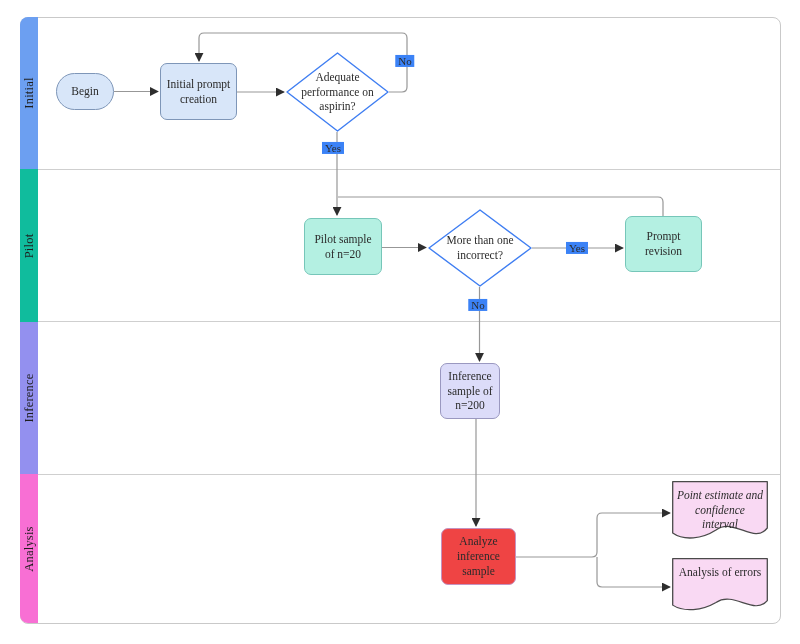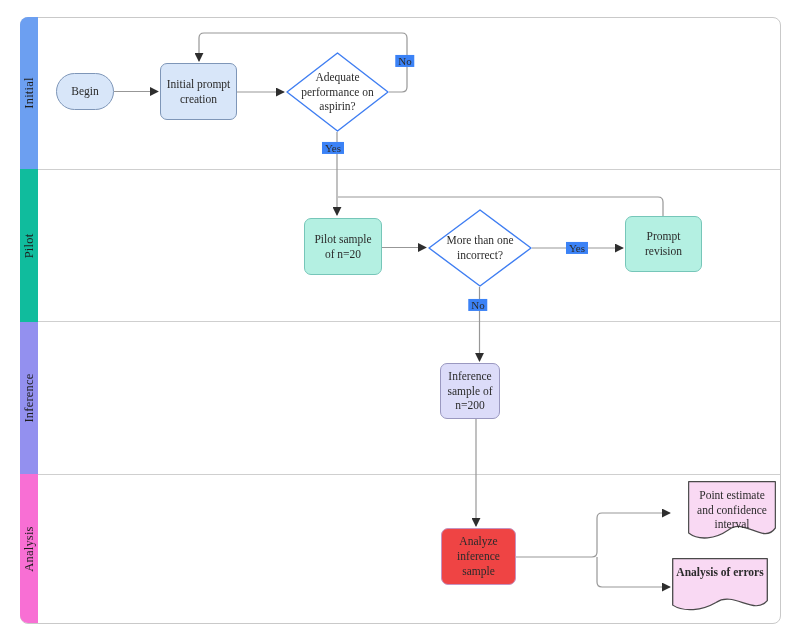--- a/index.html
+++ b/index.html
@@ -122,27 +122,27 @@
   </div>
 
   <div class="node rect-node" style="left: 440px; top: 363px; width: 60px; height: 56px; background-color: rgb(220, 220, 249); border-color: rgb(154, 152, 192);">
     <span>Inference sample of n=200</span>
   </div>
 
   <div class="node rect-node" style="left: 441px; top: 528px; width: 75px; height: 57px; background-color: #ef4444; border-color: rgb(196, 147, 192);">
     <span>Analyze inference sample</span>
   </div>
 
-  <div class="node shape-node doc-node" style="left:688px;top:481px;width:88px;height:64px;">
+  <div class="node shape-node doc-node" style="left:672px;top:481px;width:96px;height:64px;font-style:italic;">
     <svg viewBox="0 0 96 64" preserveAspectRatio="none">
       <path d="M0.7,0.7 H95.3 V47 C82,64 62,36 44,49 C30,58 12,60 0.7,52 Z" stroke-width="1.3" stroke-linejoin="round" fill="#f9d9f3" stroke="#4a4a4a"></path>
     </svg>
     <span class="shape-label">Point estimate and confidence interval</span>
   </div>
 
   <div class="node shape-node doc-node" style="left:672px;top:558px;width:96px;height:58px;">
     <svg viewBox="0 0 96 64" preserveAspectRatio="none">
       <path d="M0.7,0.7 H95.3 V47 C82,64 62,36 44,49 C30,58 12,60 0.7,52 Z" stroke-width="1.3" stroke-linejoin="round" fill="#f9d9f3" stroke="#4a4a4a"></path>
     </svg>
-    <span class="shape-label" style="font-weight:bold;">Analysis of errors</span>
+    <span class="shape-label" style="">Analysis of errors</span>
   </div>
 
 </div>
 
 </body></html>

